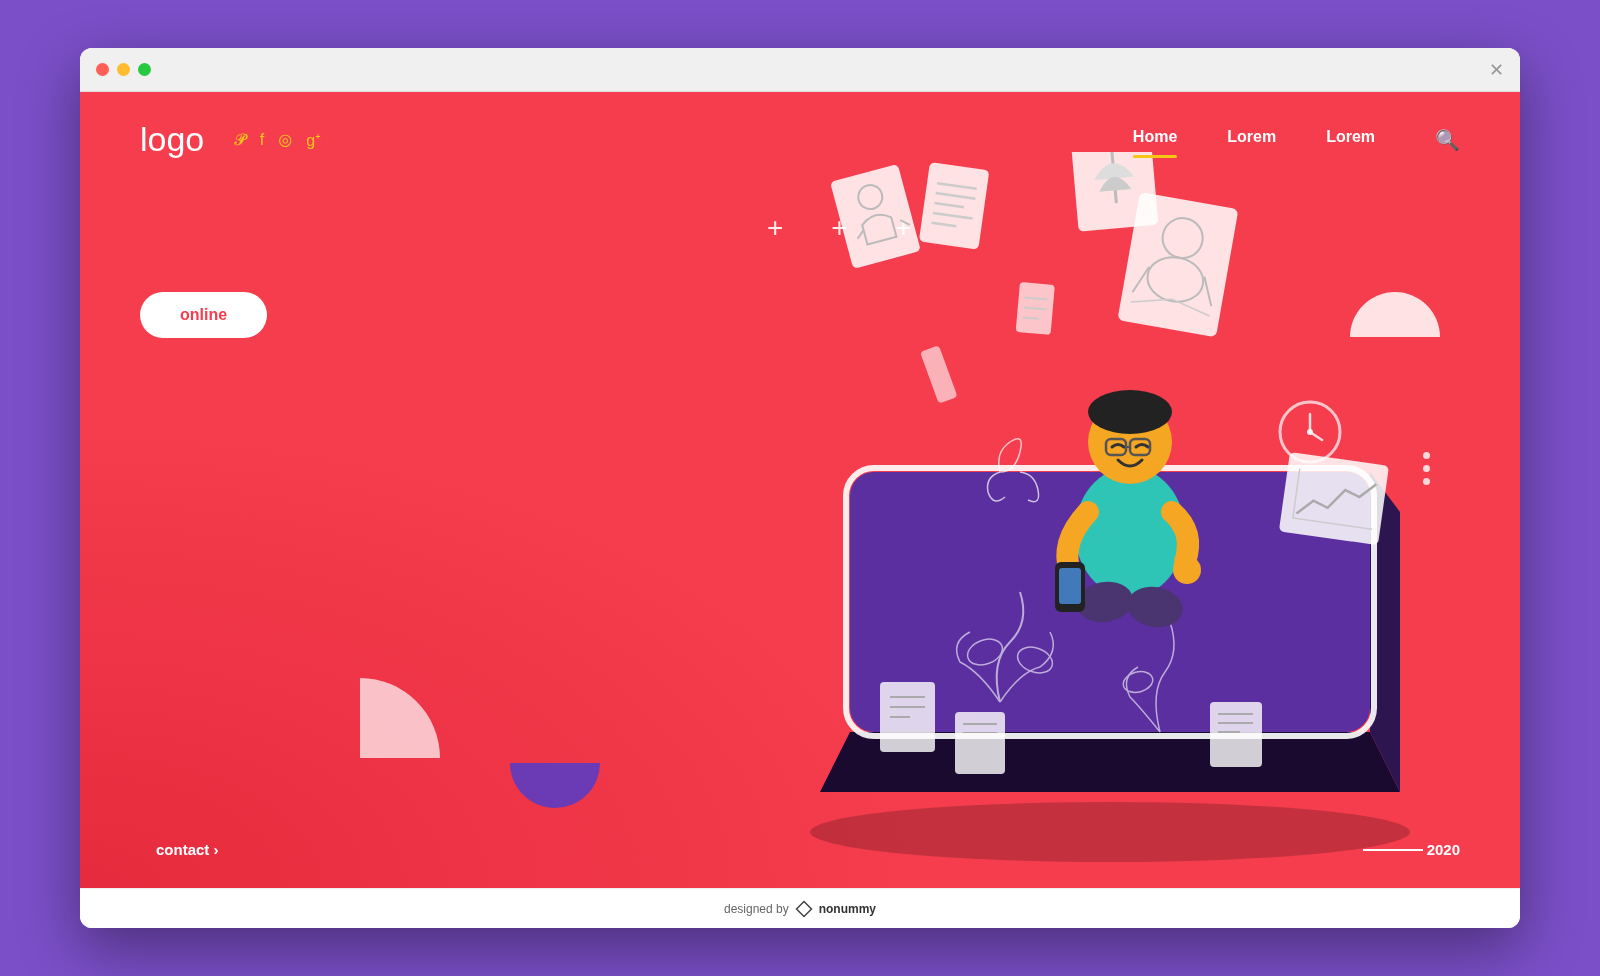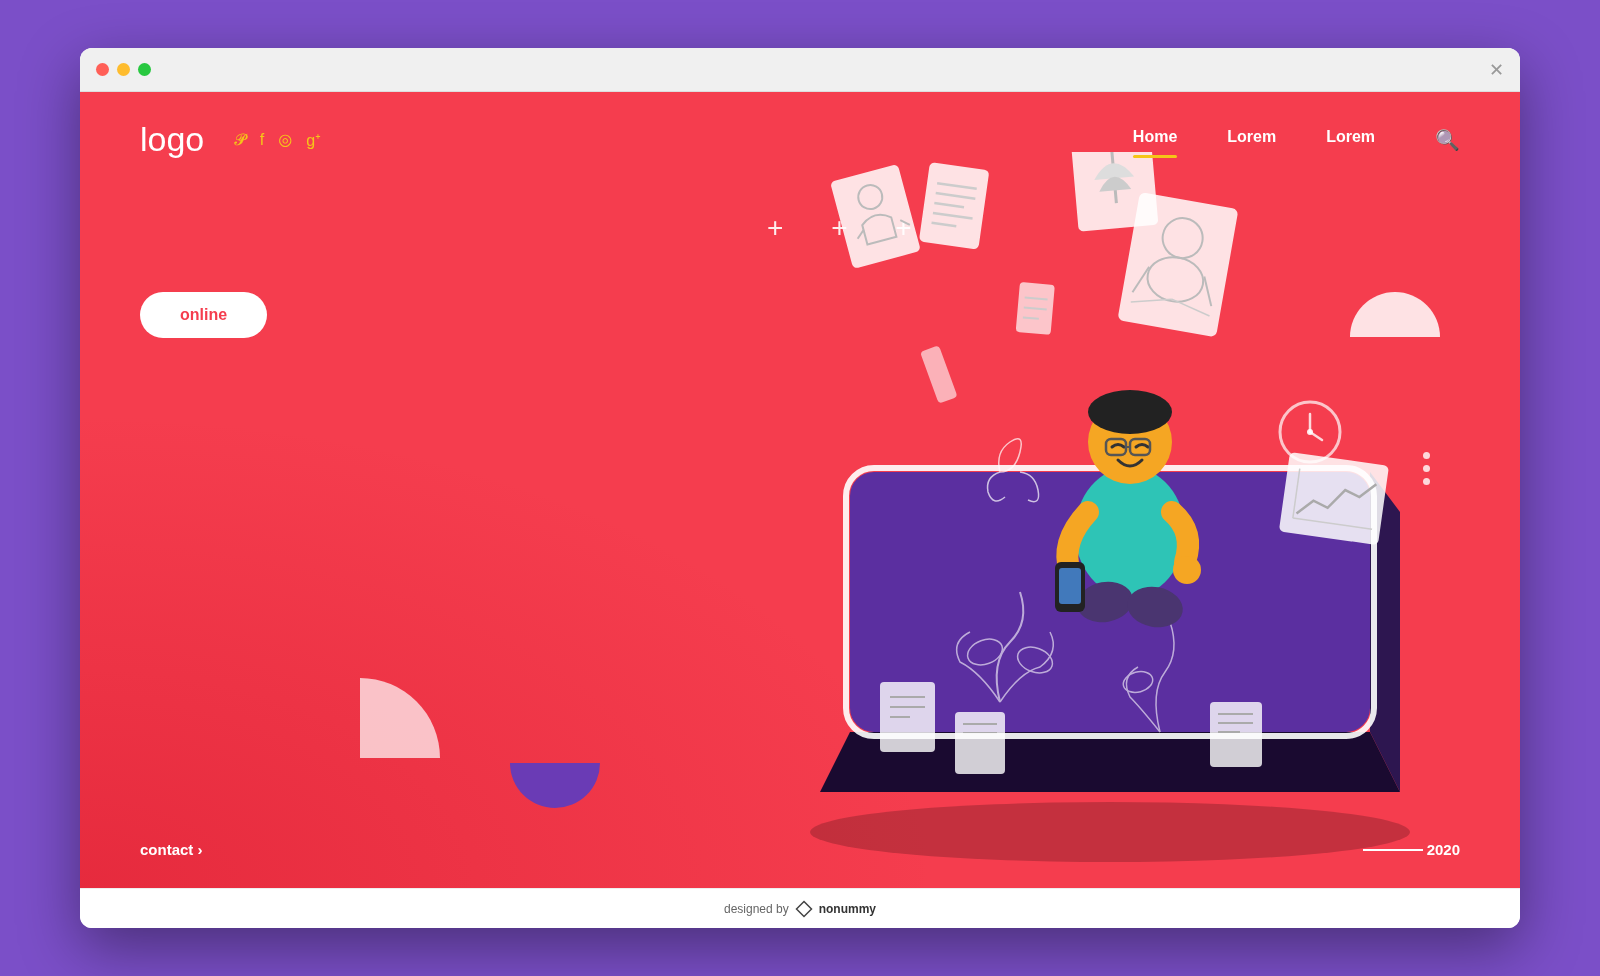--- a/index.html
+++ b/index.html
@@ -240,21 +240,21 @@
       width: 90px;
       height: 45px;
       border-radius: 0 0 90px 90px;
       background: #6a3bb5;
     }
 
     
     .footer-contact {
       position: absolute;
       bottom: 30px;
-      left: 60px;
+      left: 76px;
       color: white;
       font-size: 15px;
       font-weight: 600;
       cursor: pointer;
     }
 
     .footer-year {
       position: absolute;
       bottom: 30px;
       right: 60px;

